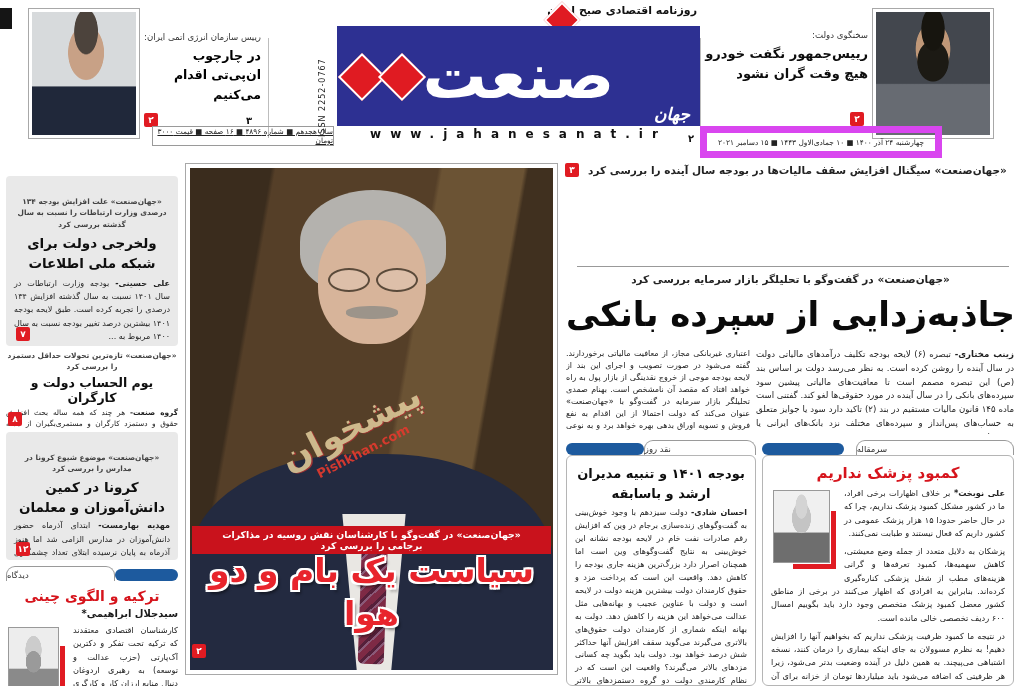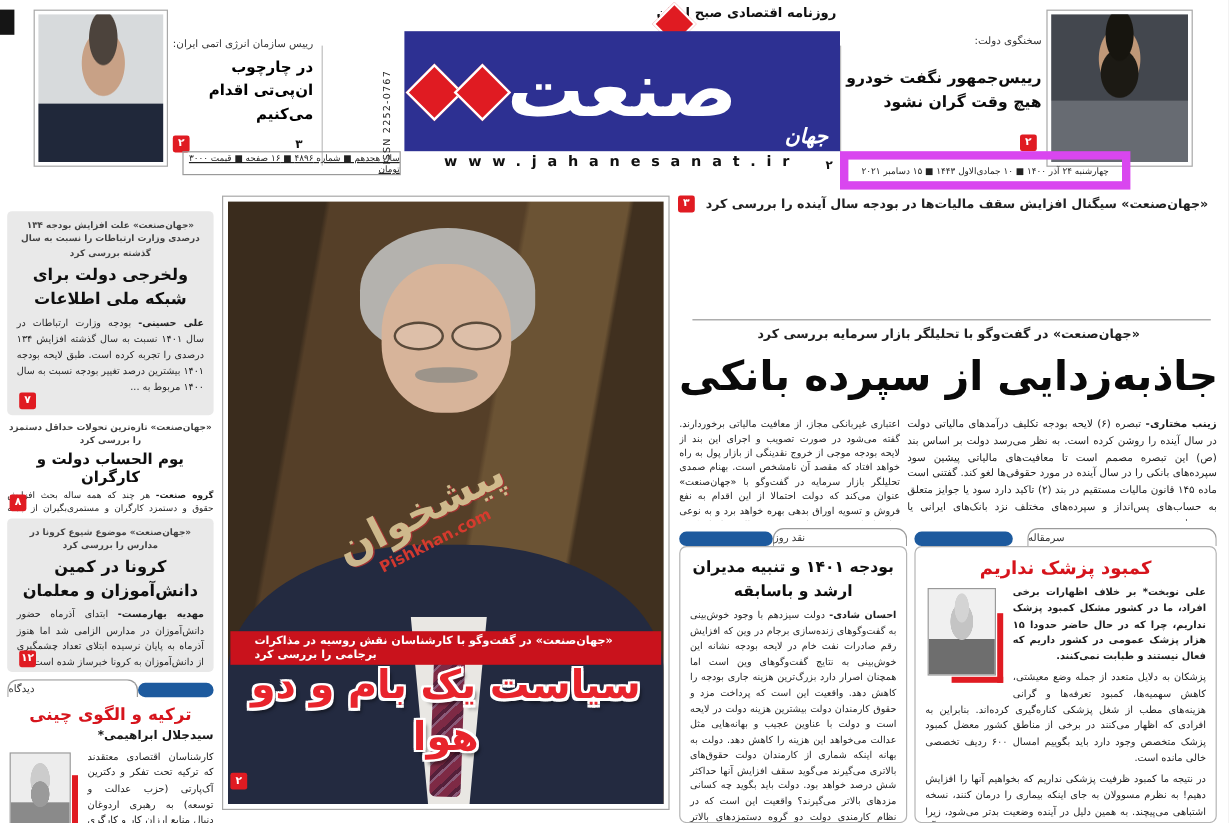--- a/index.html
+++ b/index.html
@@ -8,21 +8,21 @@
   .abs{position:absolute;}
   .badge{display:inline-flex;align-items:center;justify-content:center;
          width:14px;height:14px;background:#e01b22;color:#fff;font-weight:bold;
          font-size:9px;border-radius:2px;line-height:1;}
   .corner-num{font-size:10px;font-weight:bold;color:#111;}
   .photo-frame{background:#fff;border:1px solid #a8a8a8;padding:3px;box-sizing:border-box;}
   .portrait{position:relative;width:100%;height:100%;overflow:hidden;}
   .kicker-sm{font-size:7.4px;line-height:1.55;color:#444;text-align:center;font-weight:bold;}
   .title-md{font-weight:bold;color:#0f0f0f;text-align:center;}
   .body-sm{font-size:8px;line-height:1.68;text-align:justify;color:#222;}
-  .graybox{background:#e9e9e9;border-radius:4px;box-sizing:border-box;padding:6px 8px;overflow:hidden;}
+  .graybox{background:#e9e9e9;border-radius:4px;box-sizing:border-box;padding:20px 8px;overflow:hidden;}
   .tab-bar{display:flex;align-items:flex-end;height:17px;direction:ltr;}
   .tab-blue{flex:1;height:12px;background:#1d5a9e;border-radius:7px;}
   .tab-label{background:#fff;border:1px solid #9a9a9a;border-bottom:none;
              border-radius:9px 9px 0 0;font-size:8.5px;color:#333;padding:3px 0 1px;
              text-align:left;}
   .story-box{border:1px solid #b5b5b5;border-radius:6px;background:#fff;
              box-sizing:border-box;padding:8px 8px;overflow:hidden;}
   .red-title{color:#d6141c;font-weight:bold;text-align:center;}
   .authphoto{position:relative;float:left;width:56px;height:72px;margin:3px 9px 4px 2px;}
   .ap-img{position:absolute;left:0;top:0;right:5px;bottom:5px;border:1px solid #999;
@@ -77,21 +77,21 @@
     <div class="diamond" style="left:8px;top:34px;width:30px;height:30px;border:2px solid #fff;"></div>
     <div class="diamond" style="left:48px;top:34px;width:30px;height:30px;border:2px solid #fff;"></div>
     <div style="position:absolute;right:10px;bottom:2px;color:#fff;font-size:17px;font-weight:bold;
                 font-style:italic;">جهان</div>
   </div>
   <div class="abs" style="left:337px;top:127px;width:363px;text-align:center;font-size:12px;font-weight:bold;
        letter-spacing:9px;color:#111;direction:ltr;">www.jahanesanat.ir</div>
 
   <div class="vline" style="left:700px;top:38px;height:100px;"></div>
   <div class="abs" style="left:700px;top:30px;width:168px;">
-    <div style="font-size:8.6px;color:#333;text-align:right;margin-bottom:16px;">سخنگوی دولت:</div>
+    <div style="font-size:8.6px;color:#333;text-align:right;margin-bottom:4px;">سخنگوی دولت:</div>
     <div style="font-size:13px;font-weight:bold;line-height:1.55;text-align:right;color:#0d0d0d;">رییس‌جمهور نگفت خودرو هیچ وقت گران نشود</div>
   </div>
   <span class="abs badge" style="left:850px;top:112px;">۲</span>
   <span class="abs corner-num" style="left:688px;top:133px;">۲</span>
   <div class="abs photo-frame" style="left:872px;top:8px;width:122px;height:131px;">
     <div class="portrait" style="background:
       radial-gradient(ellipse at 50% 14%, #17150f 0 14%, transparent 15%),
       radial-gradient(ellipse at 50% 40%, #1c1a14 0 19%, transparent 20%),
       radial-gradient(ellipse at 50% 30%, #c09878 0 21%, transparent 22%),
       linear-gradient(#43474e 58%, #676b72 59%);"></div>
@@ -163,21 +163,21 @@
       <div class="abs" style="left:170px;bottom:6px;width:26px;height:134px;border-radius:5px;transform:rotate(2deg);
            background:repeating-linear-gradient(135deg,#7e2a45 0 6px,#55203a 6px 9px,#8a5a78 9px 11px);"></div>
 
       <div class="abs" style="left:88px;top:238px;transform:rotate(-27deg);text-align:center;opacity:.92;">
         <div style="font-size:36px;font-weight:bold;color:#dccironne;"></div>
         <div style="font-size:35px;font-weight:bold;color:#d9c495;text-shadow:1px 1px 0 #a33;">پیشخوان</div>
         <div style="font-size:13px;font-weight:bold;color:#e03a2e;direction:ltr;">Pishkhan.com</div>
       </div>
 
       <div class="abs" style="left:2px;right:2px;top:358px;background:#c9121c;color:#fff;
-           font-size:9.3px;font-weight:bold;text-align:left;padding:3px 20px;">«جهان‌صنعت» در گفت‌وگو با کارشناسان نقش روسیه در مذاکرات برجامی را بررسی کرد</div>
+           font-size:9.3px;font-weight:bold;text-align:center;padding:3px 20px;">«جهان‌صنعت» در گفت‌وگو با کارشناسان نقش روسیه در مذاکرات برجامی را بررسی کرد</div>
 
       <div class="abs" style="left:0;right:0;top:382px;text-align:center;font-size:33px;font-weight:bold;
            color:#e8242c;line-height:1.3;
            text-shadow:-2px -2px 0 #fff,2px -2px 0 #fff,-2px 2px 0 #fff,2px 2px 0 #fff,0 -2px 0 #fff,0 2px 0 #fff,-2px 0 0 #fff,2px 0 0 #fff,3px 4px 3px rgba(0,0,0,.45);">سیاست یک بام و دو هوا</div>
 
       <span class="badge" style="position:absolute;left:2px;bottom:12px;">۲</span>
     </div>
   </div>
 
   <div class="abs" style="left:565px;top:163px;width:451px;display:flex;align-items:center;">
@@ -219,21 +219,21 @@
   <div class="abs tab-bar" style="left:762px;top:438px;width:252px;gap:12px;">
     <div class="tab-blue"></div>
     <div class="tab-label" style="width:62%;">سرمقاله</div>
   </div>
   <div class="abs story-box" style="left:762px;top:455px;width:252px;height:231px;">
     <div class="red-title" style="font-size:15px;margin-bottom:5px;">کمبود پزشک نداریم</div>
     <div>
       <div class="authphoto" style="width:62px;height:78px;">
         <div class="ap-img"></div>
       </div>
-      <p class="body-sm" style="font-size:8.2px;line-height:1.62;margin:0 0 5px;font-weight:bold;">
+      <p class="body-sm" style="font-size:8.2px;line-height:1.62;margin:0 0 5px;">
         <b>علی نوبخت*</b>
         <span>بر خلاف اظهارات برخی افراد، ما در کشور مشکل کمبود پزشک نداریم، چرا که در حال حاضر حدودا ۱۵ هزار پزشک عمومی در کشور داریم که فعال نیستند و طبابت نمی‌کنند.</span>
       </p>
       <p class="body-sm" style="font-size:8.2px;line-height:1.62;margin:0 0 5px;">پزشکان به دلایل متعدد از جمله وضع معیشتی، کاهش سهمیه‌ها، کمبود تعرفه‌ها و گرانی هزینه‌های مطب از شغل پزشکی کناره‌گیری کرده‌اند. بنابراین به افرادی که اظهار می‌کنند در برخی از مناطق کشور معضل کمبود پزشک متخصص وجود دارد باید بگوییم امسال ۶۰۰ ردیف تخصصی خالی مانده است.</p>
       <p class="body-sm" style="font-size:8.2px;line-height:1.62;margin:0;">در نتیجه ما کمبود ظرفیت پزشکی نداریم که بخواهیم آنها را افزایش دهیم! به نظرم مسوولان به جای اینکه بیماری را درمان کنند، نسخه اشتباهی می‌پیچند. به همین دلیل در آینده وضعیت بدتر می‌شود، زیرا هر ظرفیتی که اضافه می‌شود باید میلیاردها تومان از خزانه برای آن هزینه شود. وقتی به</p>
     </div>
   </div>
 
 </div>
 

